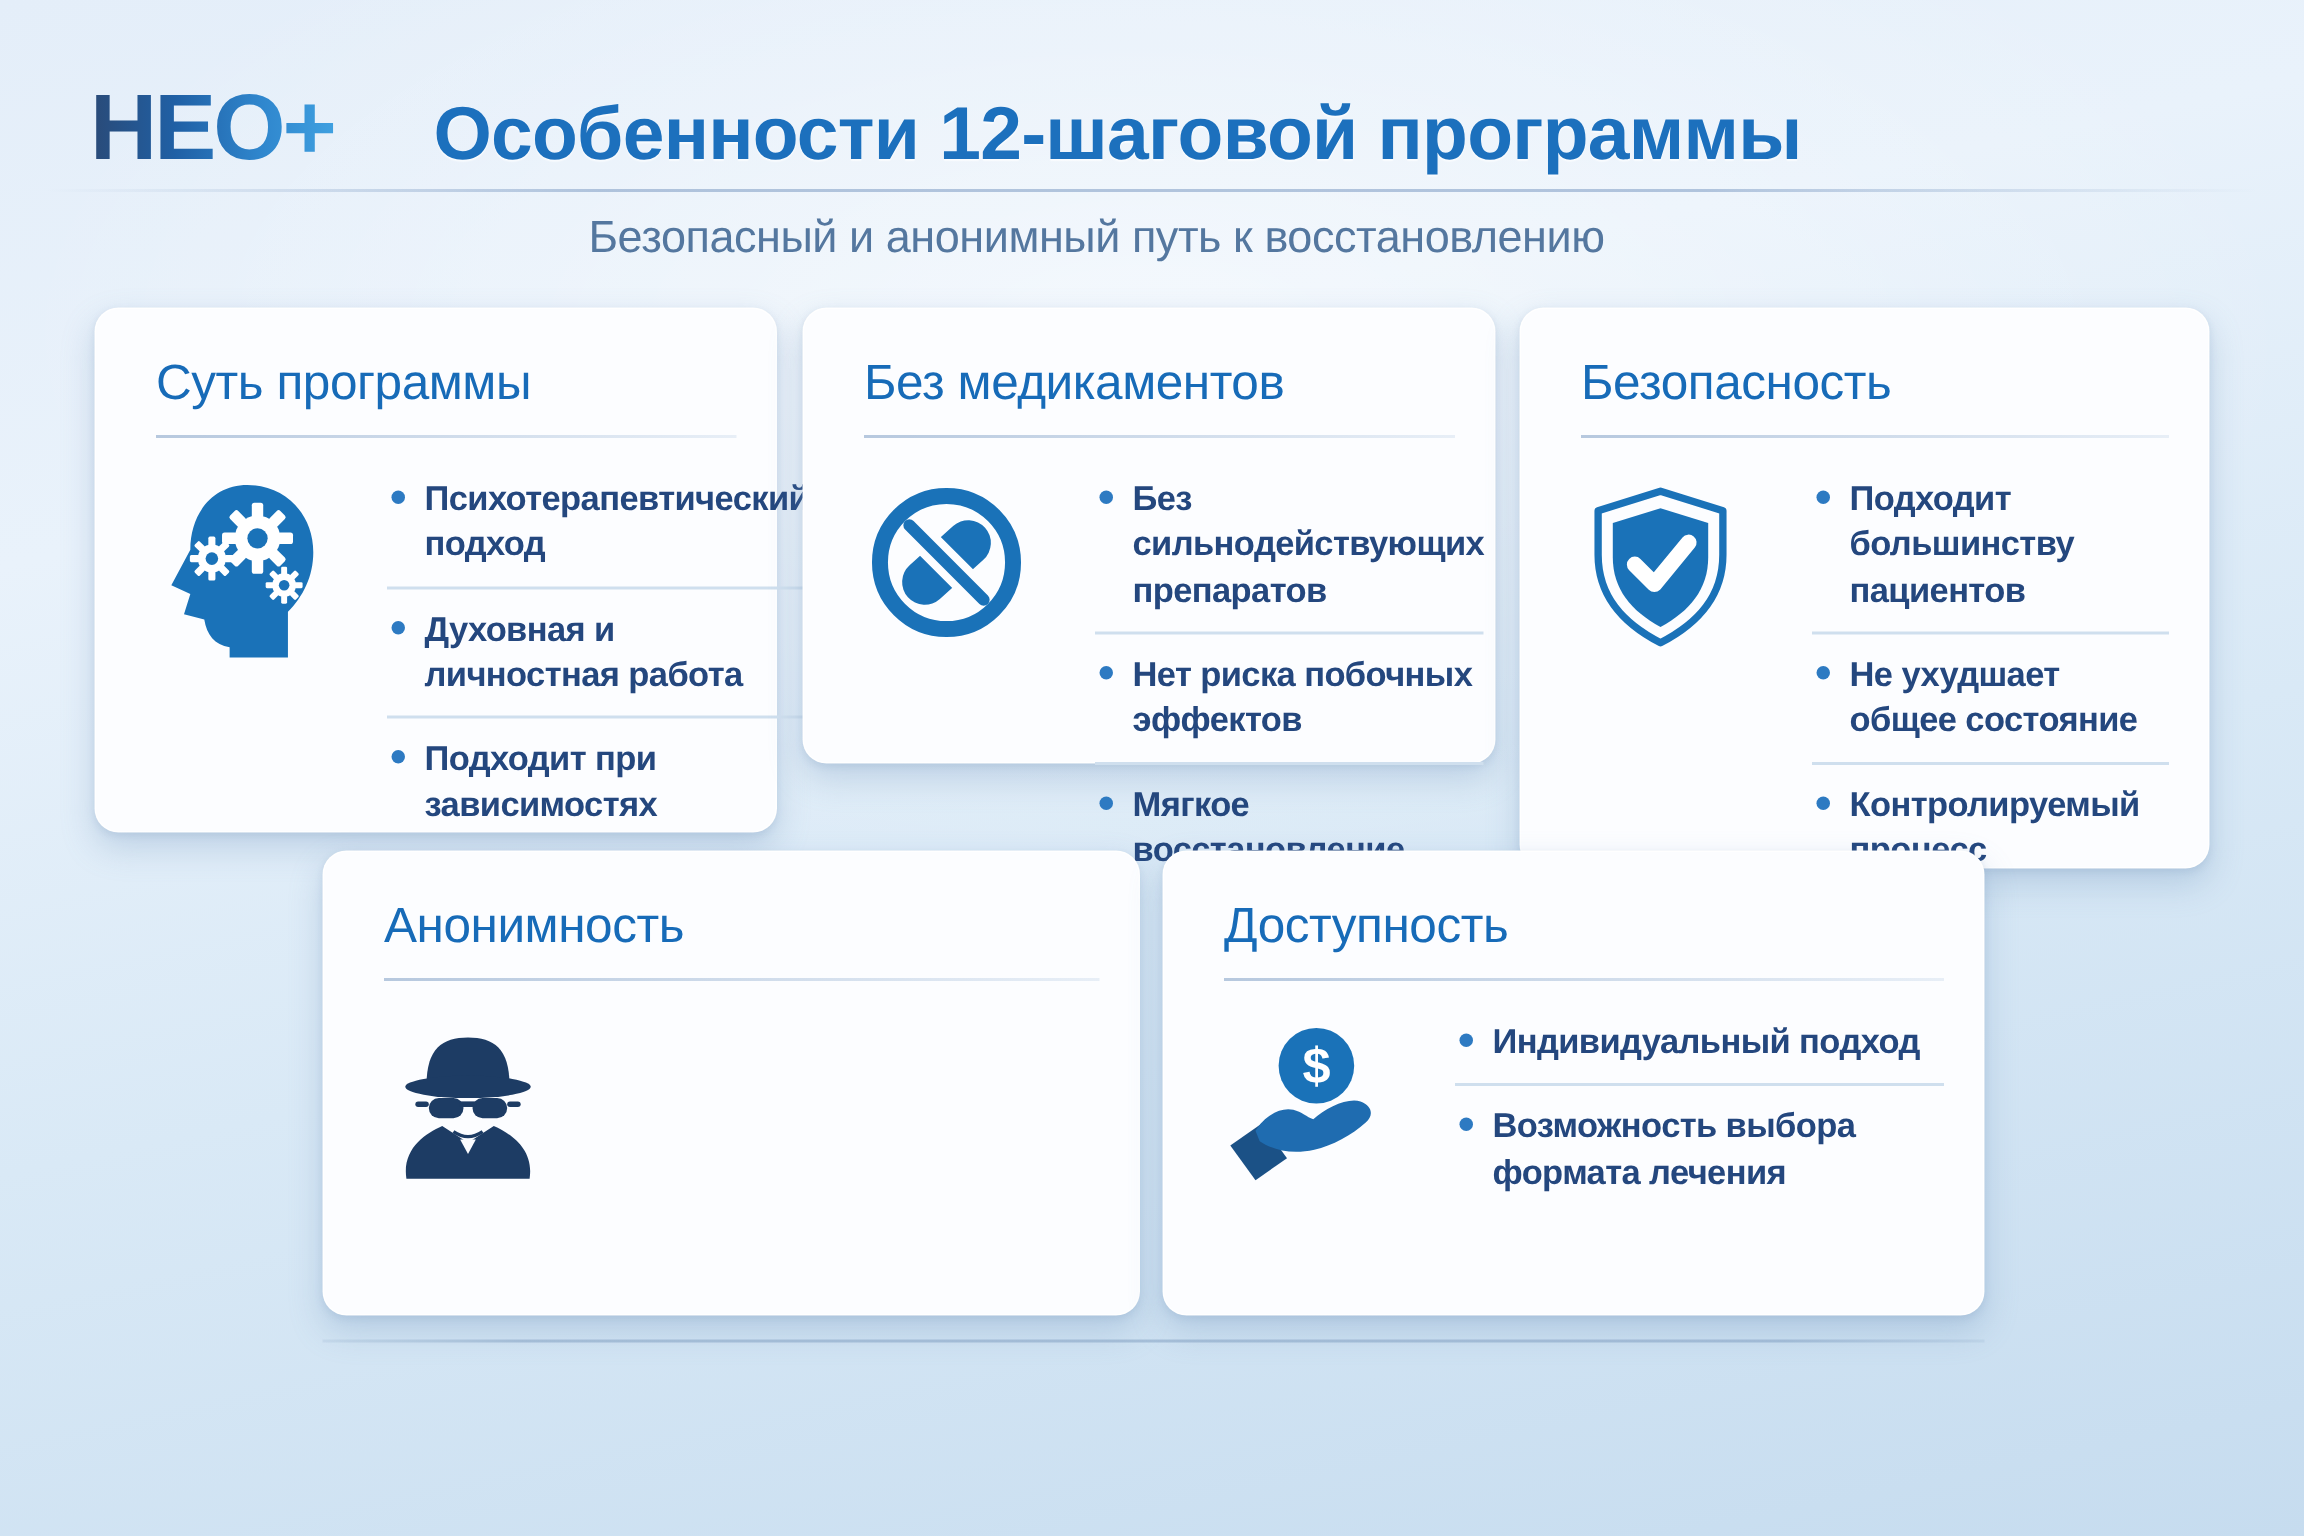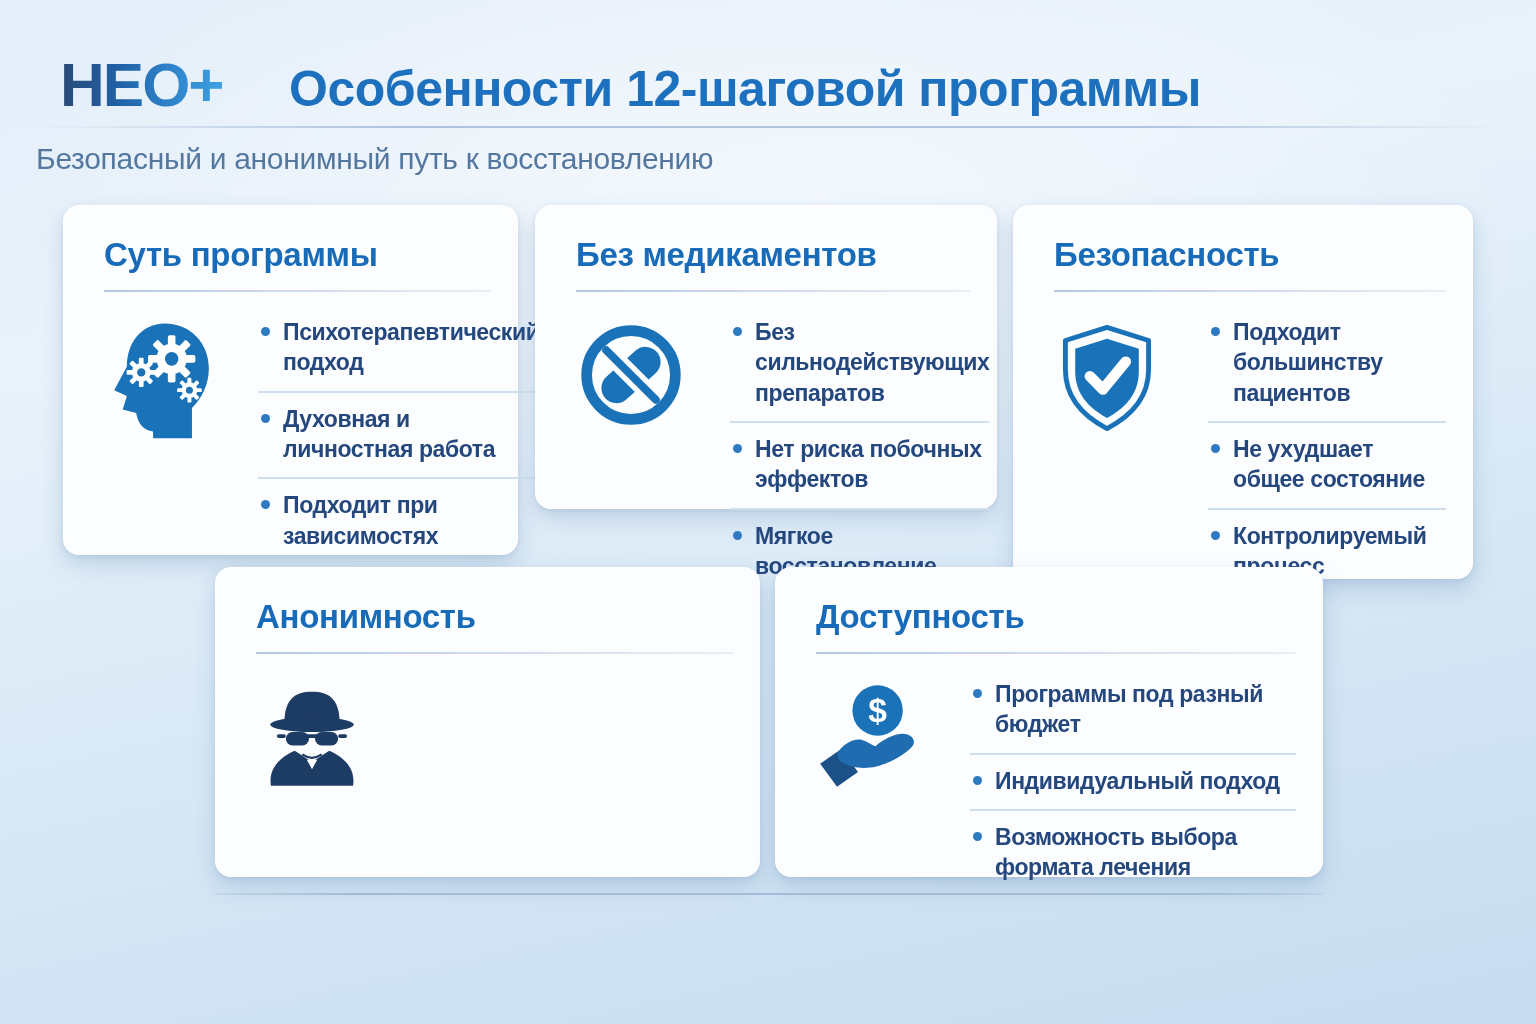--- a/index.html
+++ b/index.html
@@ -15,36 +15,36 @@
   .h1{
     position:absolute;left:277px;top:48px;margin:12px;
     font-size:50px;font-weight:700;color:#1c70bd;letter-spacing:-.5px;
     text-shadow:0 1px 1px rgba(255,255,255,.7);
   }
   .header-divider{
     position:absolute;left:0;top:126px;width:1536px;height:2px;
     background:linear-gradient(90deg,rgba(140,168,200,0) 2%,rgba(125,155,195,.55) 26%,rgba(125,155,195,.55) 74%,rgba(140,168,200,0) 98%);
   }
   .subtitle{
-    position:absolute;left:36px;top:142px;width:1390px;
+    position:absolute;left:36px;top:142px;width:1390px;text-align:center;
     font-size:30px;font-weight:400;color:#54779f;letter-spacing:-.3px;
   }
   
   .card{
     position:absolute;background:#fcfdff;border-radius:16px;
     border:1px solid rgba(255,255,255,.85);box-sizing:border-box;
     box-shadow:0 10px 22px rgba(110,145,185,.30),0 2px 5px rgba(120,150,190,.18);
     padding:30px 14px 0 40px;
   }
   .c1{left:63px;top:205px;width:455px;height:350px;}
   .c2{left:535px;top:205px;width:462px;height:304px;}
   .c3{left:1013px;top:205px;width:460px;height:374px;}
   .c4{left:215px;top:567px;width:545px;height:310px;}
   .c5{left:775px;top:567px;width:548px;height:310px;}
-  .card-title{margin:0;font-size:33px;font-weight:700;color:#176bb8;letter-spacing:-.3px;}
+  .card-title{margin:0;font-size:33px;font-weight:400;color:#176bb8;letter-spacing:-.3px;}
   .title-divider{
     margin-top:16px;margin-right:12px;height:2px;
     background:linear-gradient(90deg,rgba(145,172,205,.65),rgba(170,195,222,.25));
   }
   .card-content{display:flex;align-items:flex-start;margin-top:14px;gap:26px;}
   .icon-col{flex:0 0 128px;padding-top:14px;}
   .icon-col svg{display:block;}
   .items{flex:1 1 auto;margin:0;padding:0 12px 0 0;list-style:none;}
   .item{
     position:relative;padding:11px 0 13px 25px;
@@ -210,21 +210,20 @@
     <div class="card-content">
       <div class="icon-col">
         <svg width="112" height="106" viewBox="0 0 160 150">
           <polygon points="6,116 36,95 60,128 30,149" fill="#1b5186"></polygon>
           <path d="M30 102 C38 88 54 79 66 82 C74 84 79 89 85 91 C97 80 118 70 130 74 C141 78 143 87 135 94 C122 106 103 116 86 120 C64 125 46 120 34 112 Z" fill="#1f6cb0"></path>
           <circle cx="88" cy="40" r="36" fill="#1a72b8"></circle>
           <text x="88" y="56" text-anchor="middle" font-family="Liberation Sans, sans-serif" font-size="48" font-weight="700" fill="#ffffff">$</text>
         </svg>
       </div>
       <ul class="items">
-        <li class="item"><span class="dot"></span><span>Программы под разный бюджет</span></li>
         <li class="item"><span class="dot"></span><span>Индивидуальный подход</span></li>
         <li class="item"><span class="dot"></span><span>Возможность выбора формата лечения</span></li>
       </ul>
     </div>
   </section>
 
   <div class="bottom-divider"></div>
 </div>
 
 </body></html>

